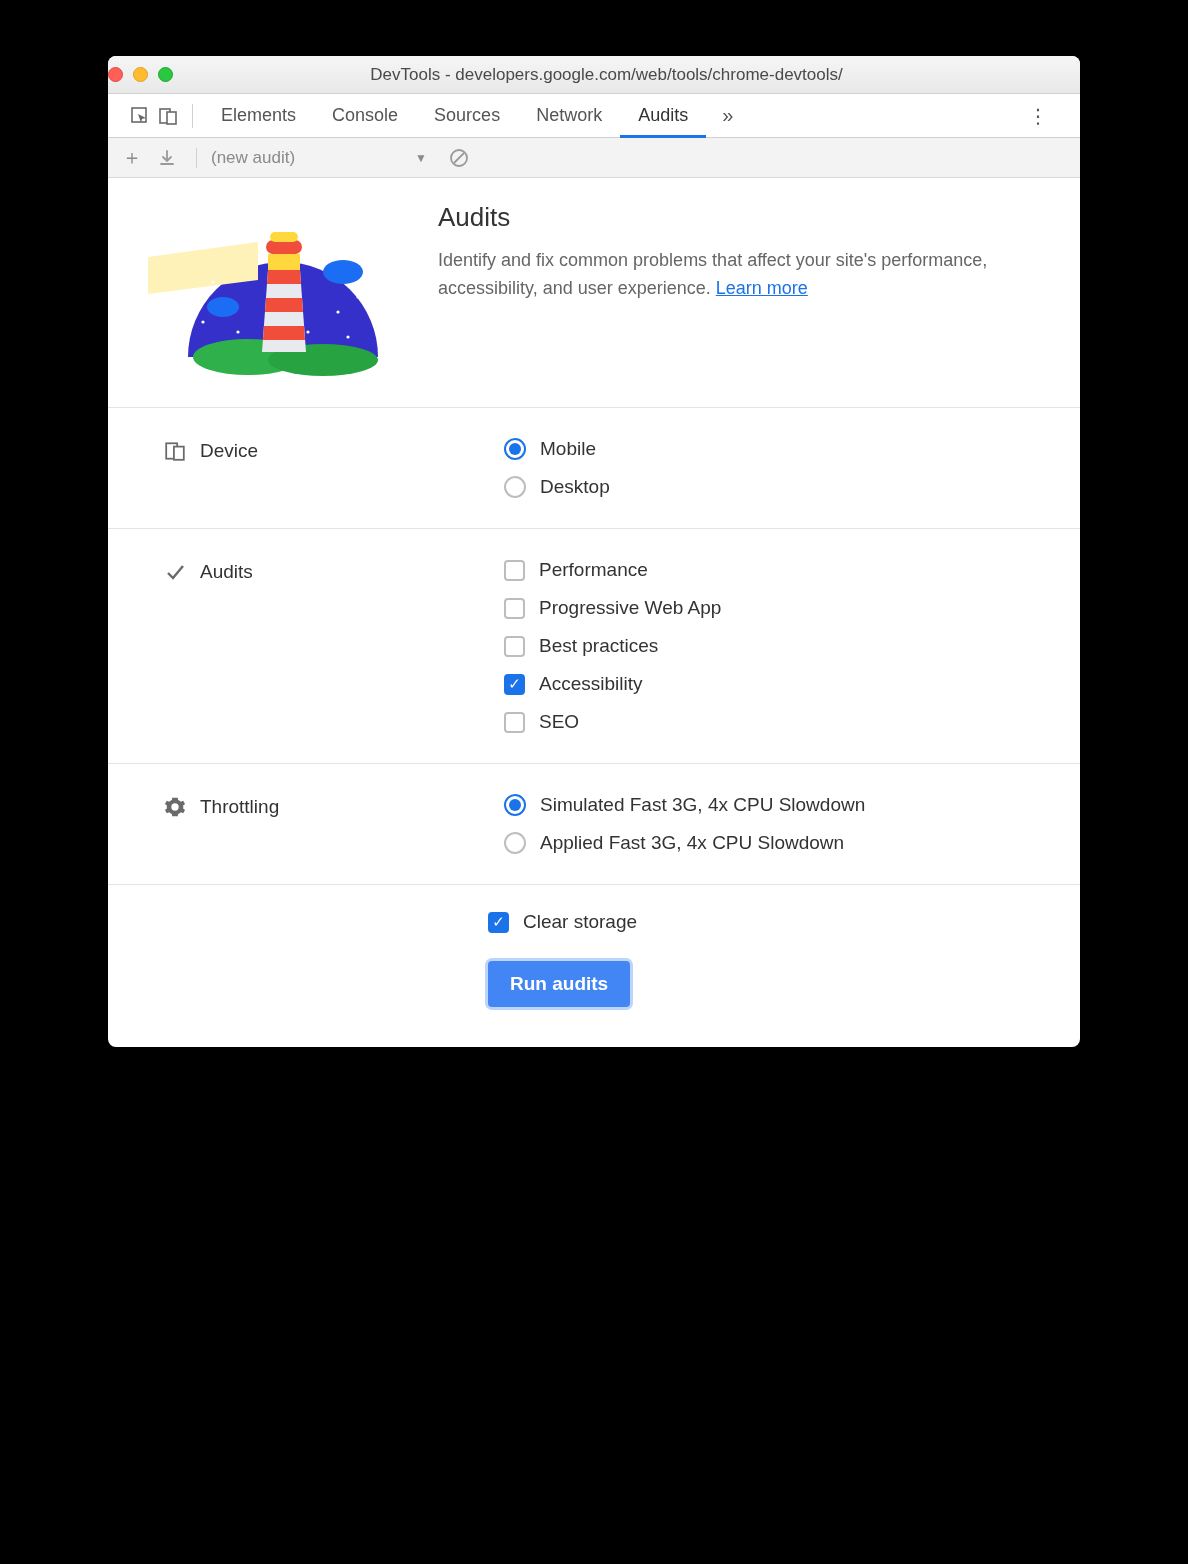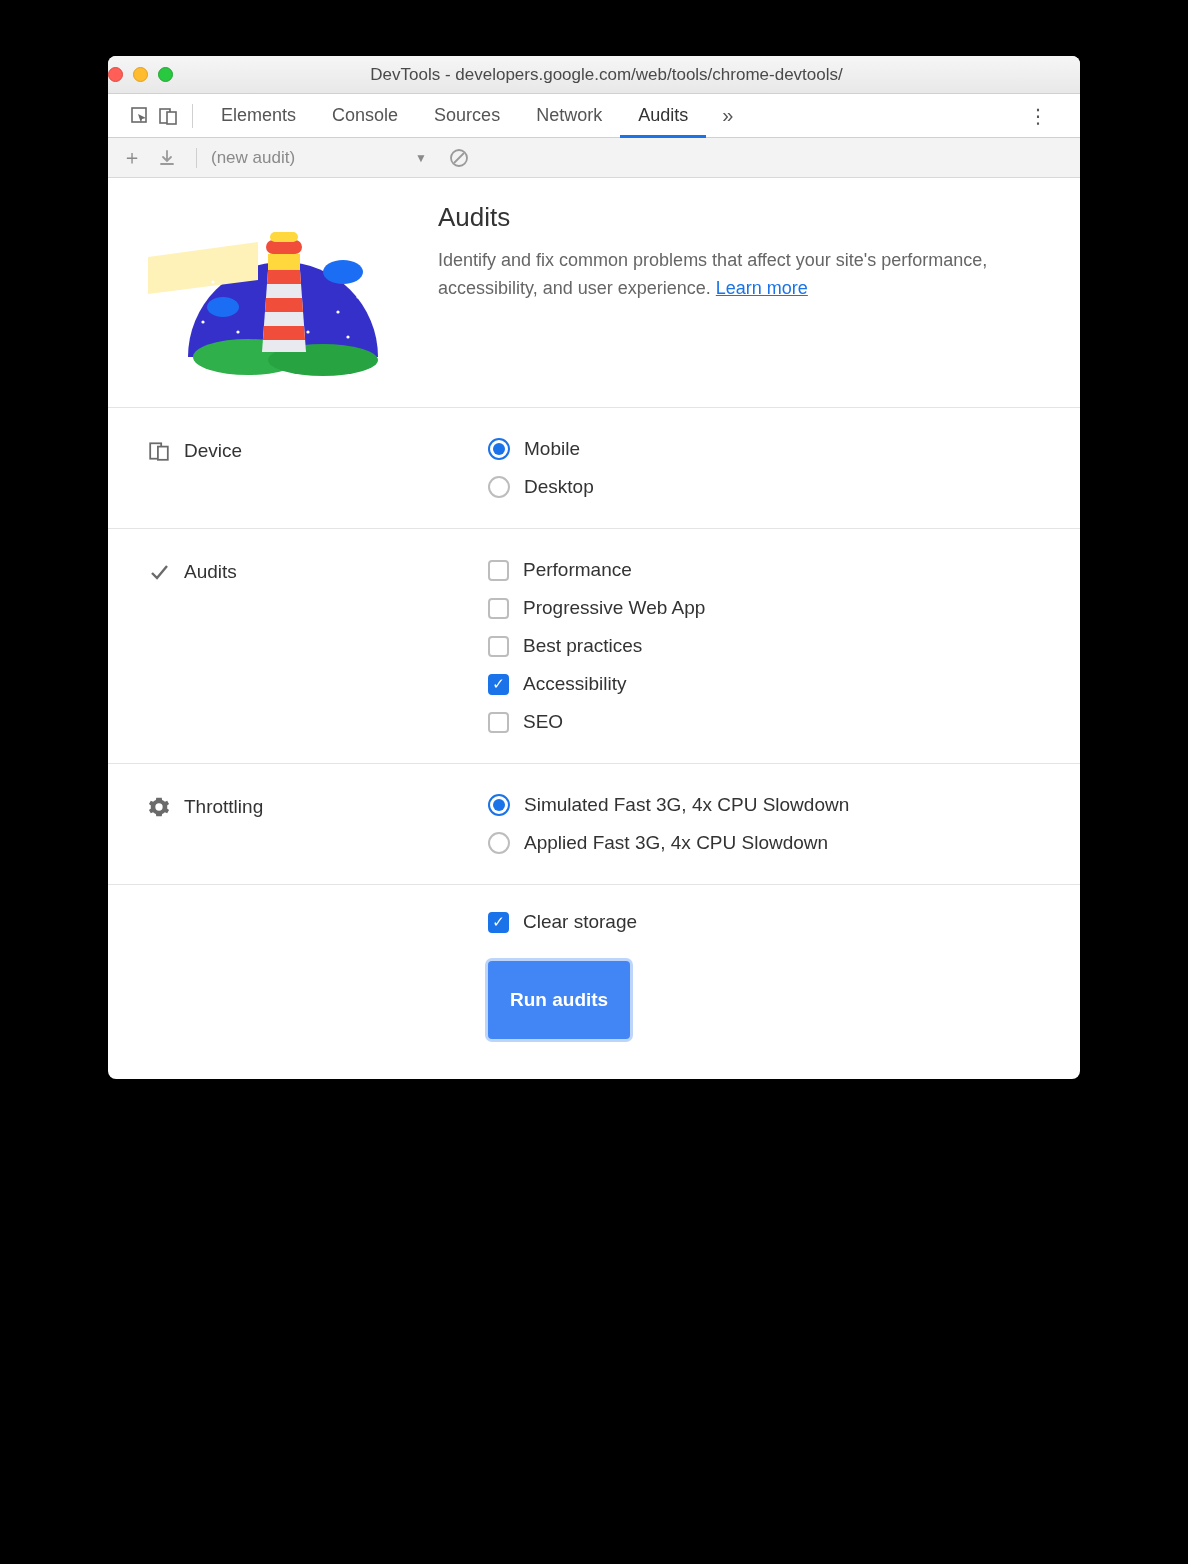--- a/index.html
+++ b/index.html
@@ -66,35 +66,35 @@
 .audit-select .caret { color:#8a8a8a; font-size:12px; }
 
 .panel { padding: 24px 0 40px; }
 
 .intro { display:flex; gap: 30px; padding: 0 40px 30px; align-items:flex-start; }
 .lighthouse-art { width: 260px; height: 175px; flex-shrink:0; position:relative; }
 .intro-text h2 { font-size: 26px; font-weight: 400; color:#333; margin-bottom:14px; }
 .intro-text p { font-size: 18px; color:#666; line-height:1.55; }
 .intro-text a { color:#1a73e8; text-decoration:underline; }
 
-.section { display:flex; padding: 30px 40px; border-top:1px solid #e4e4e4; }
+.section { display:flex; padding: 30px 56px; border-top:1px solid #e4e4e4; }
 .section-label { width: 340px; display:flex; align-items:flex-start; gap:14px; font-size:19px; color:#333; padding-top:2px; }
 .section-label .sec-icon { width:22px; color:#6a6a6a; }
 .section-options { flex:1; display:flex; flex-direction:column; gap:16px; }
 
 .radio-row, .check-row { display:flex; align-items:center; gap:14px; font-size:19px; color:#333; }
 .radio { width:22px; height:22px; border-radius:50%; border:2px solid #bdbdbd; display:flex; align-items:center; justify-content:center; flex-shrink:0; }
 .radio.checked { border-color:#1a73e8; }
 .radio.checked::after { content:''; width:12px; height:12px; border-radius:50%; background:#1a73e8; }
 .checkbox { width:21px; height:21px; border-radius:4px; border:2px solid #bdbdbd; display:flex; align-items:center; justify-content:center; flex-shrink:0; color:#fff; font-size:15px; }
 .checkbox.checked { background:#1a73e8; border-color:#1a73e8; }
 
 .run-section { padding: 26px 40px 0; border-top:1px solid #e4e4e4; margin-left:0; }
 .run-inner { margin-left: 340px; display:flex; flex-direction:column; gap:28px; align-items:flex-start; }
-.run-btn { background:#4285f4; color:#fff; font-size:19px; font-weight:600; padding: 28px 22px; border:none; border-radius:4px; box-shadow: 0 0 0 3px rgba(66,133,244,0.35); cursor:pointer; }
+.run-btn { background:#4285f4; color:#fff; font-size:19px; font-weight:600; padding: 12px 22px; border:none; border-radius:4px; box-shadow: 0 0 0 3px rgba(66,133,244,0.35); cursor:pointer; }
 
 svg { display:block; }
 </style>
 </head>
 <body>
 
 <div class="window">
 
   <div class="titlebar">
     <div class="traffic">

